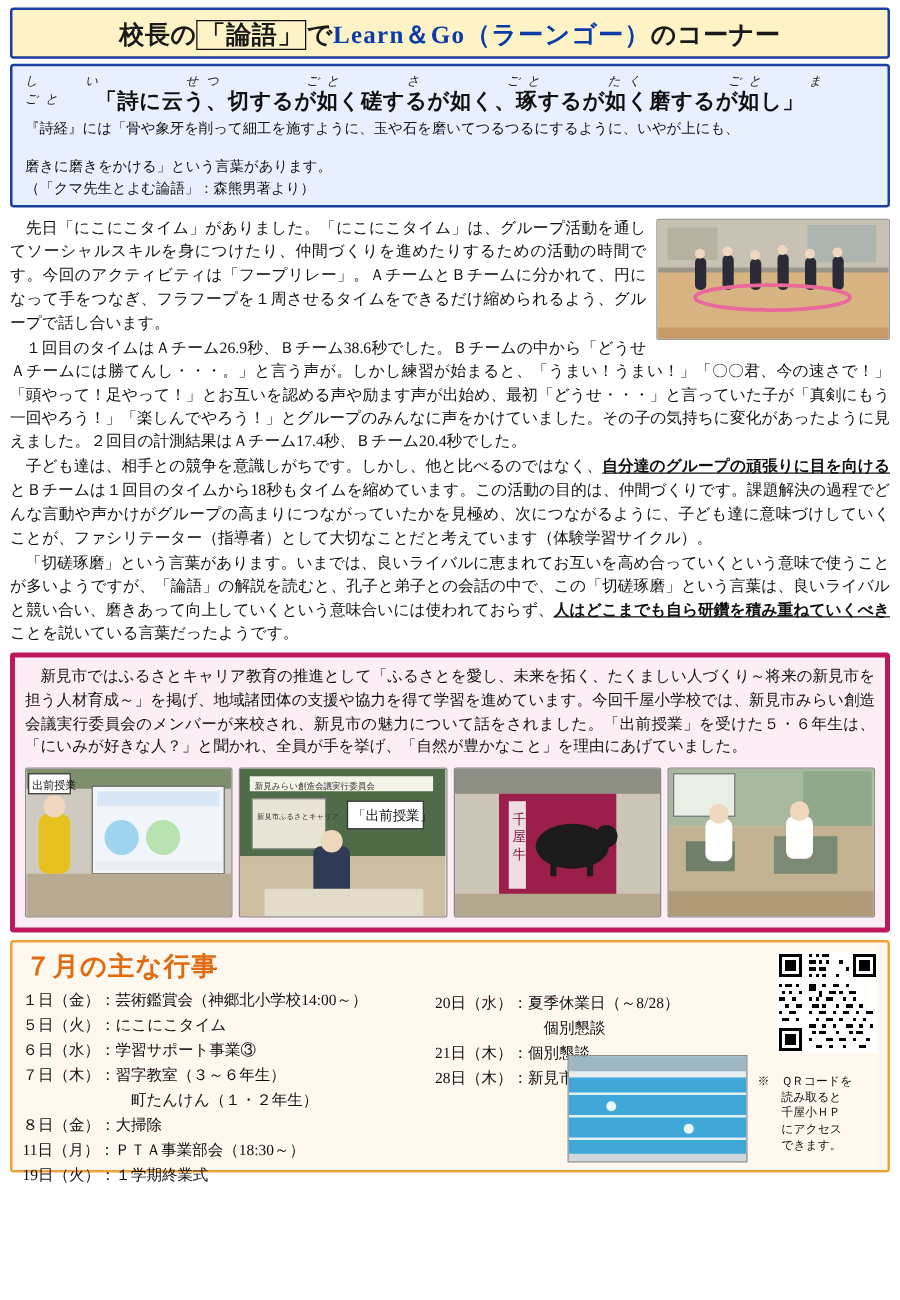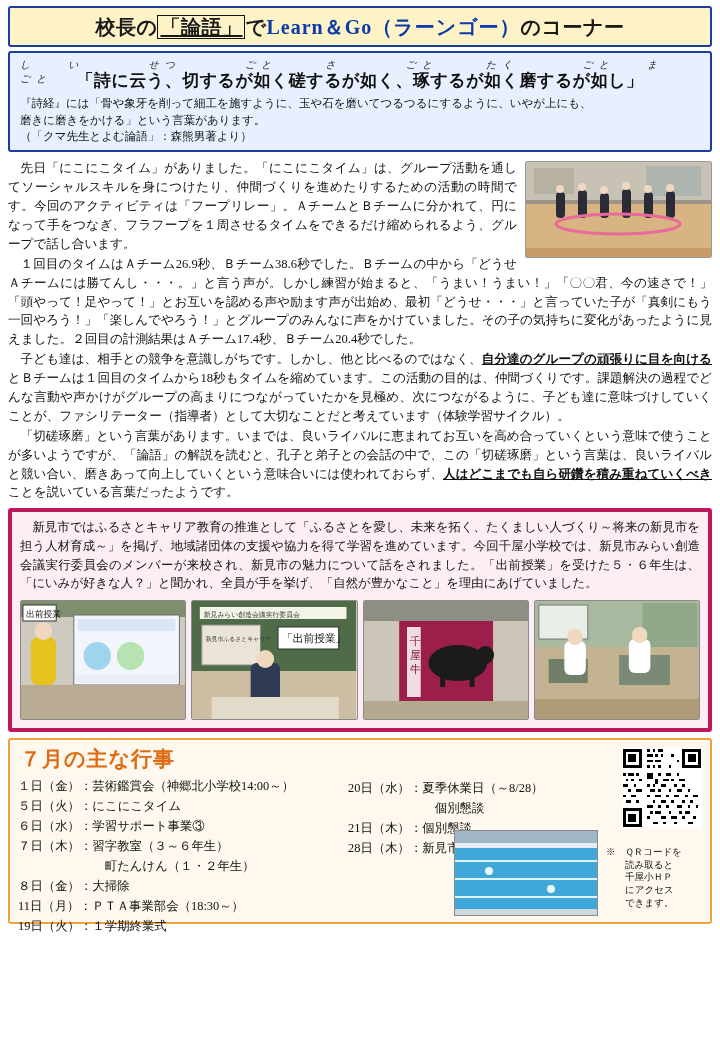--- a/index.html
+++ b/index.html
@@ -24,21 +24,20 @@
   .banner-title{
     font-size:20px;
     font-weight:bold;
     letter-spacing:0.5px;
     color:#1a1a1a;
     white-space:nowrap;
   }
   .banner-title .boxed{
     border:1.5px solid #111;
     padding:0 2px;
-    text-decoration:underline;
   }
   .banner-title .fancy{
     color:#0b3ba8;
     font-family:Liberation Serif, serif;
     letter-spacing:1px;
   }
 
   
   .quotebox{
     margin-top:4px;
@@ -170,21 +169,21 @@
   <div class="banner">
     <div class="banner-title">
       <span>校長の</span><span class="boxed">「論語」</span><span>で</span><span class="fancy">Learn＆Go（ラーンゴー）</span><span>のコーナー</span>
     </div>
   </div>
 
   <div class="quotebox">
     <div class="ruby-line">し　　い　　　　せつ　　　　ごと　　　さ　　　　ごと　　　たく　　　　ごと　　ま　　　　ごと</div>
     <div class="quote-main">「詩に云う、切するが如く磋するが如く、琢するが如く磨するが如し」</div>
     <div class="quote-sub">『詩経』には「骨や象牙を削って細工を施すように、玉や石を磨いてつるつるにするように、いやが上にも、</div>
-    <div class="quote-sub" style="margin-top:0">磨きに磨きをかける」という言葉があります。</div>
+    <div class="quote-sub" style="margin-top:14px">磨きに磨きをかける」という言葉があります。</div>
     <div class="quote-src">（「クマ先生とよむ論語」：森熊男著より）</div>
   </div>
 
   <div class="article">
 
     <div class="photo-float">
       <svg width="185" height="95" viewBox="0 0 185 95">
         <rect x="0" y="0" width="185" height="40" fill="#c8c2b4"></rect>
         <rect x="0" y="40" width="185" height="55" fill="#d9b483"></rect>
         <rect x="0" y="38" width="185" height="4" fill="#9c9486"></rect>

